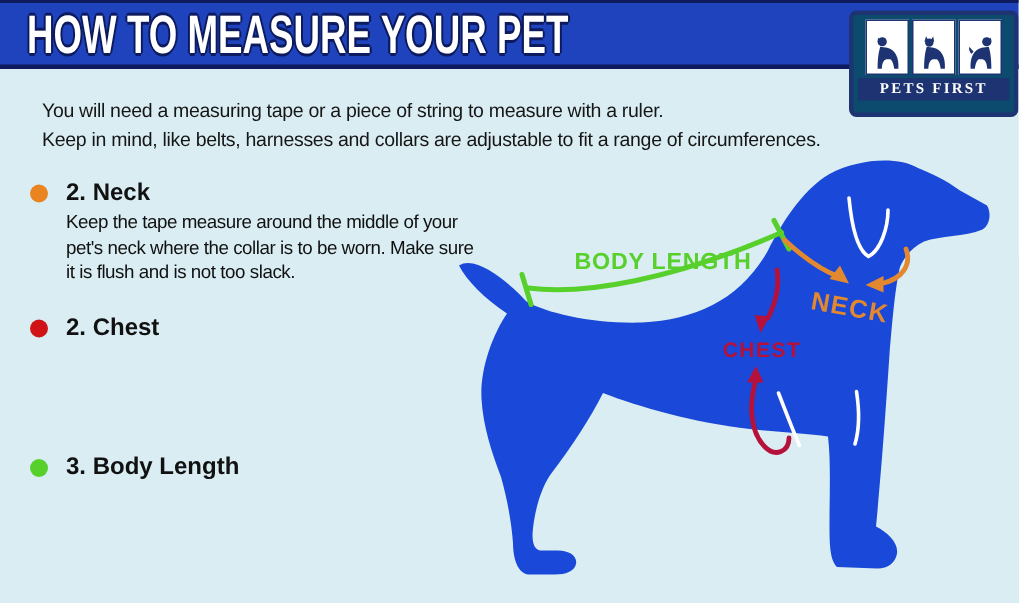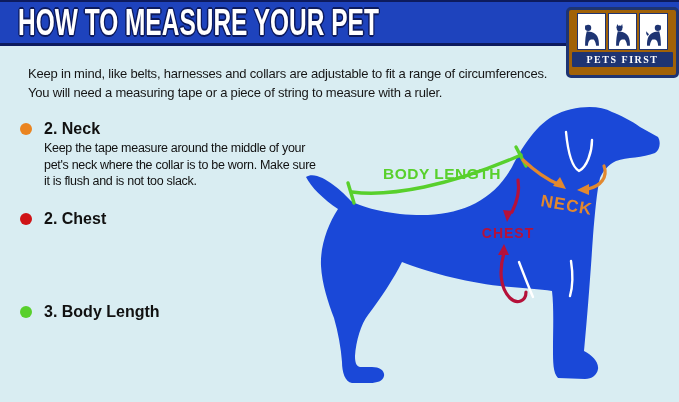--- a/index.html
+++ b/index.html
@@ -20,21 +20,21 @@
   .page-title{
     position:absolute;left:18px;top:2px;height:41px;line-height:41px;
     font-size:36px;font-weight:bold;color:#ffffff;white-space:nowrap;
     transform:scaleX(0.68);transform-origin:left center;letter-spacing:0px;
     text-shadow:-2px 0 0 #0d1b5e,2px 0 0 #0d1b5e,0 -2px 0 #0d1b5e,0 2px 0 #0d1b5e,
                 -1px -1px 0 #0d1b5e,1px -1px 0 #0d1b5e,-1px 1px 0 #0d1b5e,1px 1px 0 #0d1b5e;
   }
   
   .logo-box{
     position:absolute;left:566px;top:7px;width:101px;height:60px;
-    background:#a16207;border:3px solid #1e3472;border-radius:5px;
+    background:#0c4a6e;border:3px solid #1e3472;border-radius:5px;
     padding:3px 3px 2px 3px;z-index:5;
   }
   .logo-panels{display:flex;gap:2px;justify-content:center;}
   .logo-panel{
     width:29px;height:37px;background:#ffffff;border:1.5px solid #1e3472;
     box-sizing:border-box;display:flex;align-items:flex-end;justify-content:center;
   }
   .logo-panel svg{display:block;}
   .logo-band{
     margin-top:2px;height:15px;background:#1e3472;border-radius:1px;
@@ -98,22 +98,22 @@
           <path d="M15.8,1.8 C16.8,3.5 16.6,5.5 15.4,6.6 L14,5 Z"></path>
           <path d="M14.8,7.5 C15.8,11 16.4,15 16.4,21 L13.8,21 C13.6,17.5 12.8,15.8 11,15.2 L8.5,15.2 C7,16.5 6.6,18.5 6.2,21 L3.6,21 C3.2,14 5.5,9.5 10.5,8.2 Z"></path>
           <path d="M4.2,12 Q2.2,10 2.8,7.6 L5.4,10.4 Z"></path>
         </svg>
       </div>
     </div>
     <div class="logo-band">PETS FIRST</div>
   </div>
 
   <div class="intro">
+    <div>You will need a measuring tape or a piece of string to measure with a ruler.</div>
     <div>Keep in mind, like belts, harnesses and collars are adjustable to fit a range of circumferences.</div>
-    <div>You will need a measuring tape or a piece of string to measure with a ruler.</div>
   </div>
 
   <div class="step step-1">
     <div class="step-bullet" style="background: rgb(234, 132, 32);"></div>
     <div>
       <div class="step-heading">2. Neck</div>
       <div class="step-desc">Keep the tape measure around the middle of your pet's neck where the collar is to be worn. Make sure it is flush and is not too slack.</div>
     </div>
   </div>
   <div class="step step-2">

